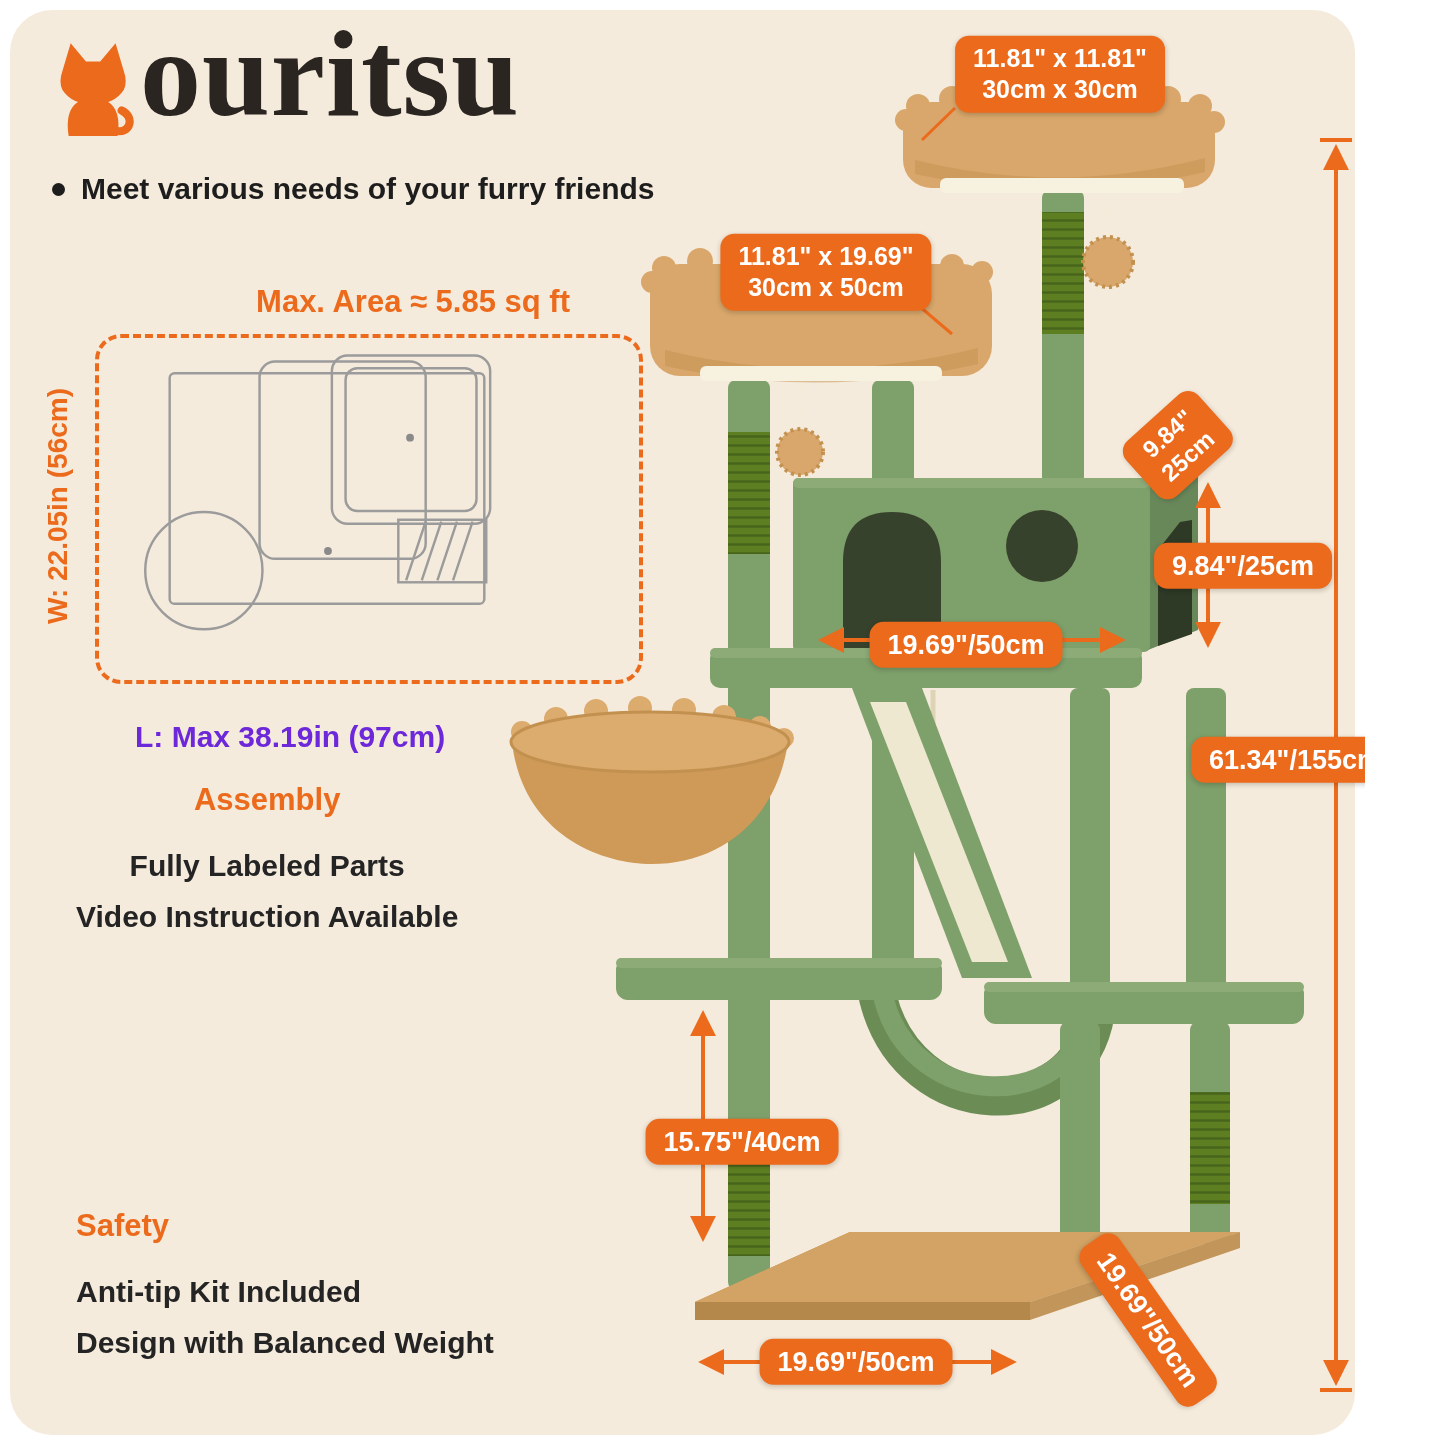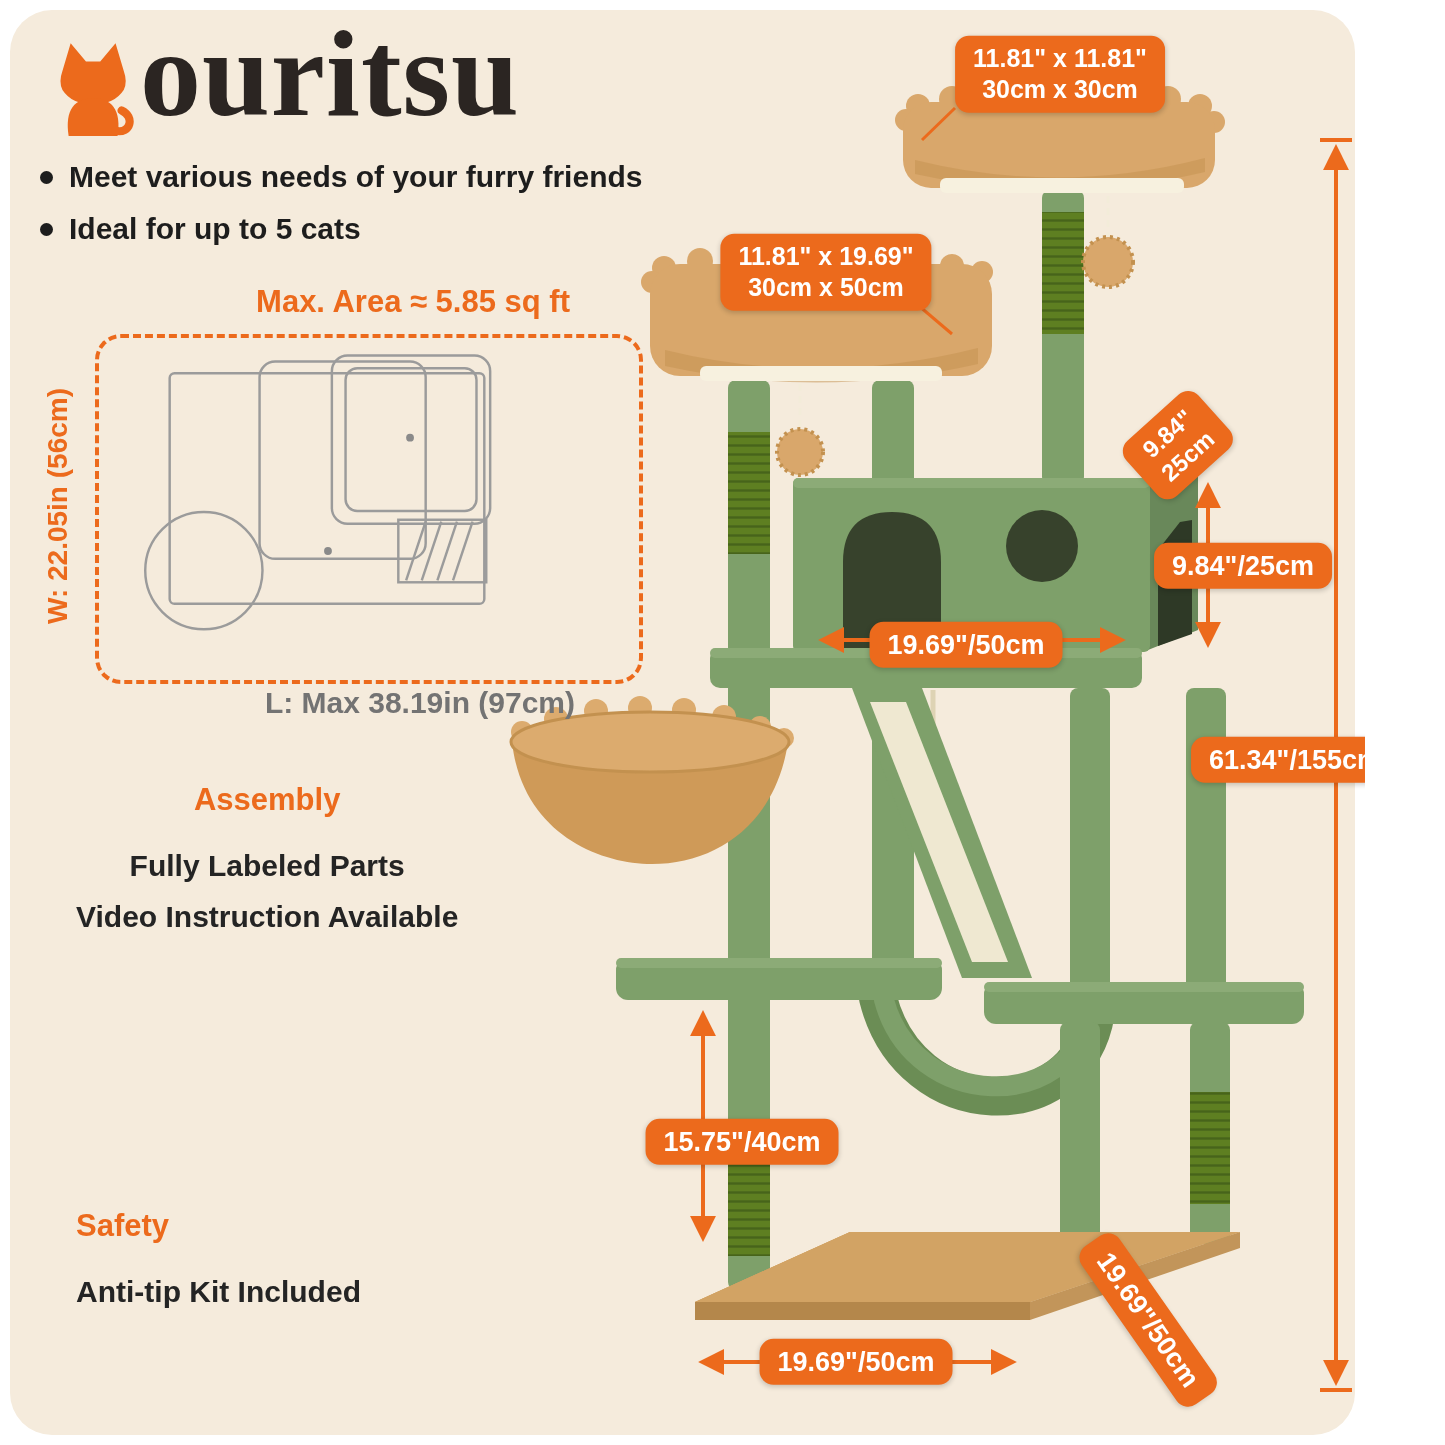--- a/index.html
+++ b/index.html
@@ -8,34 +8,34 @@
   .panel{position:absolute;inset:10px;background:#f5ebdc;border-radius:42px;}
   .tree{position:absolute;left:0;top:0;z-index:1;pointer-events:none;}
 
   
   .logo{position:absolute;left:42px;top:22px;z-index:3;display:flex;align-items:flex-start;}
   .logo .cat{width:92px;height:102px;margin-top:14px;}
   .brand{font-family:"Liberation Serif","DejaVu Serif",serif;font-weight:700;
          font-size:122px;line-height:104px;color:#2b2522;letter-spacing:1px;margin-left:6px;}
 
   
-  .features{position:absolute;left:40px;top:160px;z-index:3;list-style:none;margin:0;padding:0;}
+  .features{position:absolute;left:40px;top:160px;z-index:3;list-style:none;margin:12px;padding:0;}
   .features li{font-size:30px;font-weight:700;color:#1d1d1d;margin:0 0 18px 0;display:flex;align-items:center;}
   .features li::before{content:"";width:13px;height:13px;border-radius:50%;background:#1d1d1d;
                        display:inline-block;margin-right:16px;flex:none;}
 
   
   .maxarea{position:absolute;left:150px;top:284px;width:420px;text-align:right;z-index:3;
            color:#ec6a1c;font-size:31px;font-weight:700;}
   .floorplan{position:absolute;left:95px;top:334px;width:548px;height:350px;z-index:2;
              border:4px dashed #ec6a1c;border-radius:26px;box-sizing:border-box;}
   .wlabel{position:absolute;left:-92px;top:490px;width:300px;text-align:center;z-index:3;
           color:#ec6a1c;font-size:28px;font-weight:700;transform:rotate(-90deg);}
-  .llabel{position:absolute;left:135px;top:686px;width:440px;text-align:right;z-index:3;
-          color:#737373;font-size:30px;font-weight:700;}
+  .llabel{position:absolute;left:135px;top:720px;width:440px;text-align:left;z-index:3;
+          color:#6d28d9;font-size:30px;font-weight:700;}
 
   
   .section{position:absolute;left:76px;z-index:3;}
   .section h3{margin:0 0 22px 0;font-size:31px;font-weight:700;color:#ec6a1c;}
   .section p{margin:0;font-size:30px;font-weight:700;color:#242424;line-height:51px;}
   #sec-assembly{top:782px;text-align:center;}
   #sec-material{top:982px;}
   #sec-safety{top:1180px;margin-top:28px;}
 
   
@@ -208,21 +208,20 @@
     <svg class="cat" viewBox="0 0 90 100">
       <path d="M20 34 L28 7 L43 25 L57 25 L72 7 L80 34 Q84 45 80 53 Q71 67 50 67 Q29 67 20 53 Q16 45 20 34 Z" fill="#ec6a1c"></path>
       <path d="M26 98 C22 72 32 61 50 61 C68 61 78 72 74 98 Z" fill="#ec6a1c"></path>
       <path d="M72 93 C87 96 91 79 78 73" stroke="#ec6a1c" stroke-width="8" fill="none" stroke-linecap="round"></path>
     </svg>
     <span class="brand">ouritsu</span>
   </header>
 
   <ul class="features">
     <li>Meet various needs of your furry friends</li>
-    <li>Ideal for up to 5 cats</li>
   </ul>
 
   <div class="maxarea">Max. Area ≈ 5.85 sq ft</div>
 
   <div class="floorplan">
     <svg viewBox="0 0 548 350" width="540" height="342">
       <g fill="none" stroke="#9b9b9b" stroke-width="2.5">
         <rect x="70" y="36" width="322" height="236" rx="5"></rect>
         <rect x="162" y="24" width="170" height="202" rx="16"></rect>
         <rect x="236" y="18" width="162" height="172" rx="16"></rect>
@@ -243,20 +242,21 @@
   <div class="llabel">L: Max 38.19in (97cm)</div>
 
   <div class="section" id="sec-assembly">
     <h3>Assembly</h3>
     <p>Fully Labeled Parts</p>
     <p>Video Instruction Available</p>
   </div>
   <div class="section" id="sec-safety">
     <h3>Safety</h3>
     <p>Anti-tip Kit Included</p>
+    <p>Design with Balanced Weight</p>
   </div>
 
   <div class="badge two" style="left:1060px;top:74px">
     <span>11.81" x 11.81"</span>
     <span>30cm x 30cm</span>
   </div>
 
   <div class="badge two" style="left:826px;top:272px">
     <span>11.81" x 19.69"</span>
     <span>30cm x 50cm</span>

